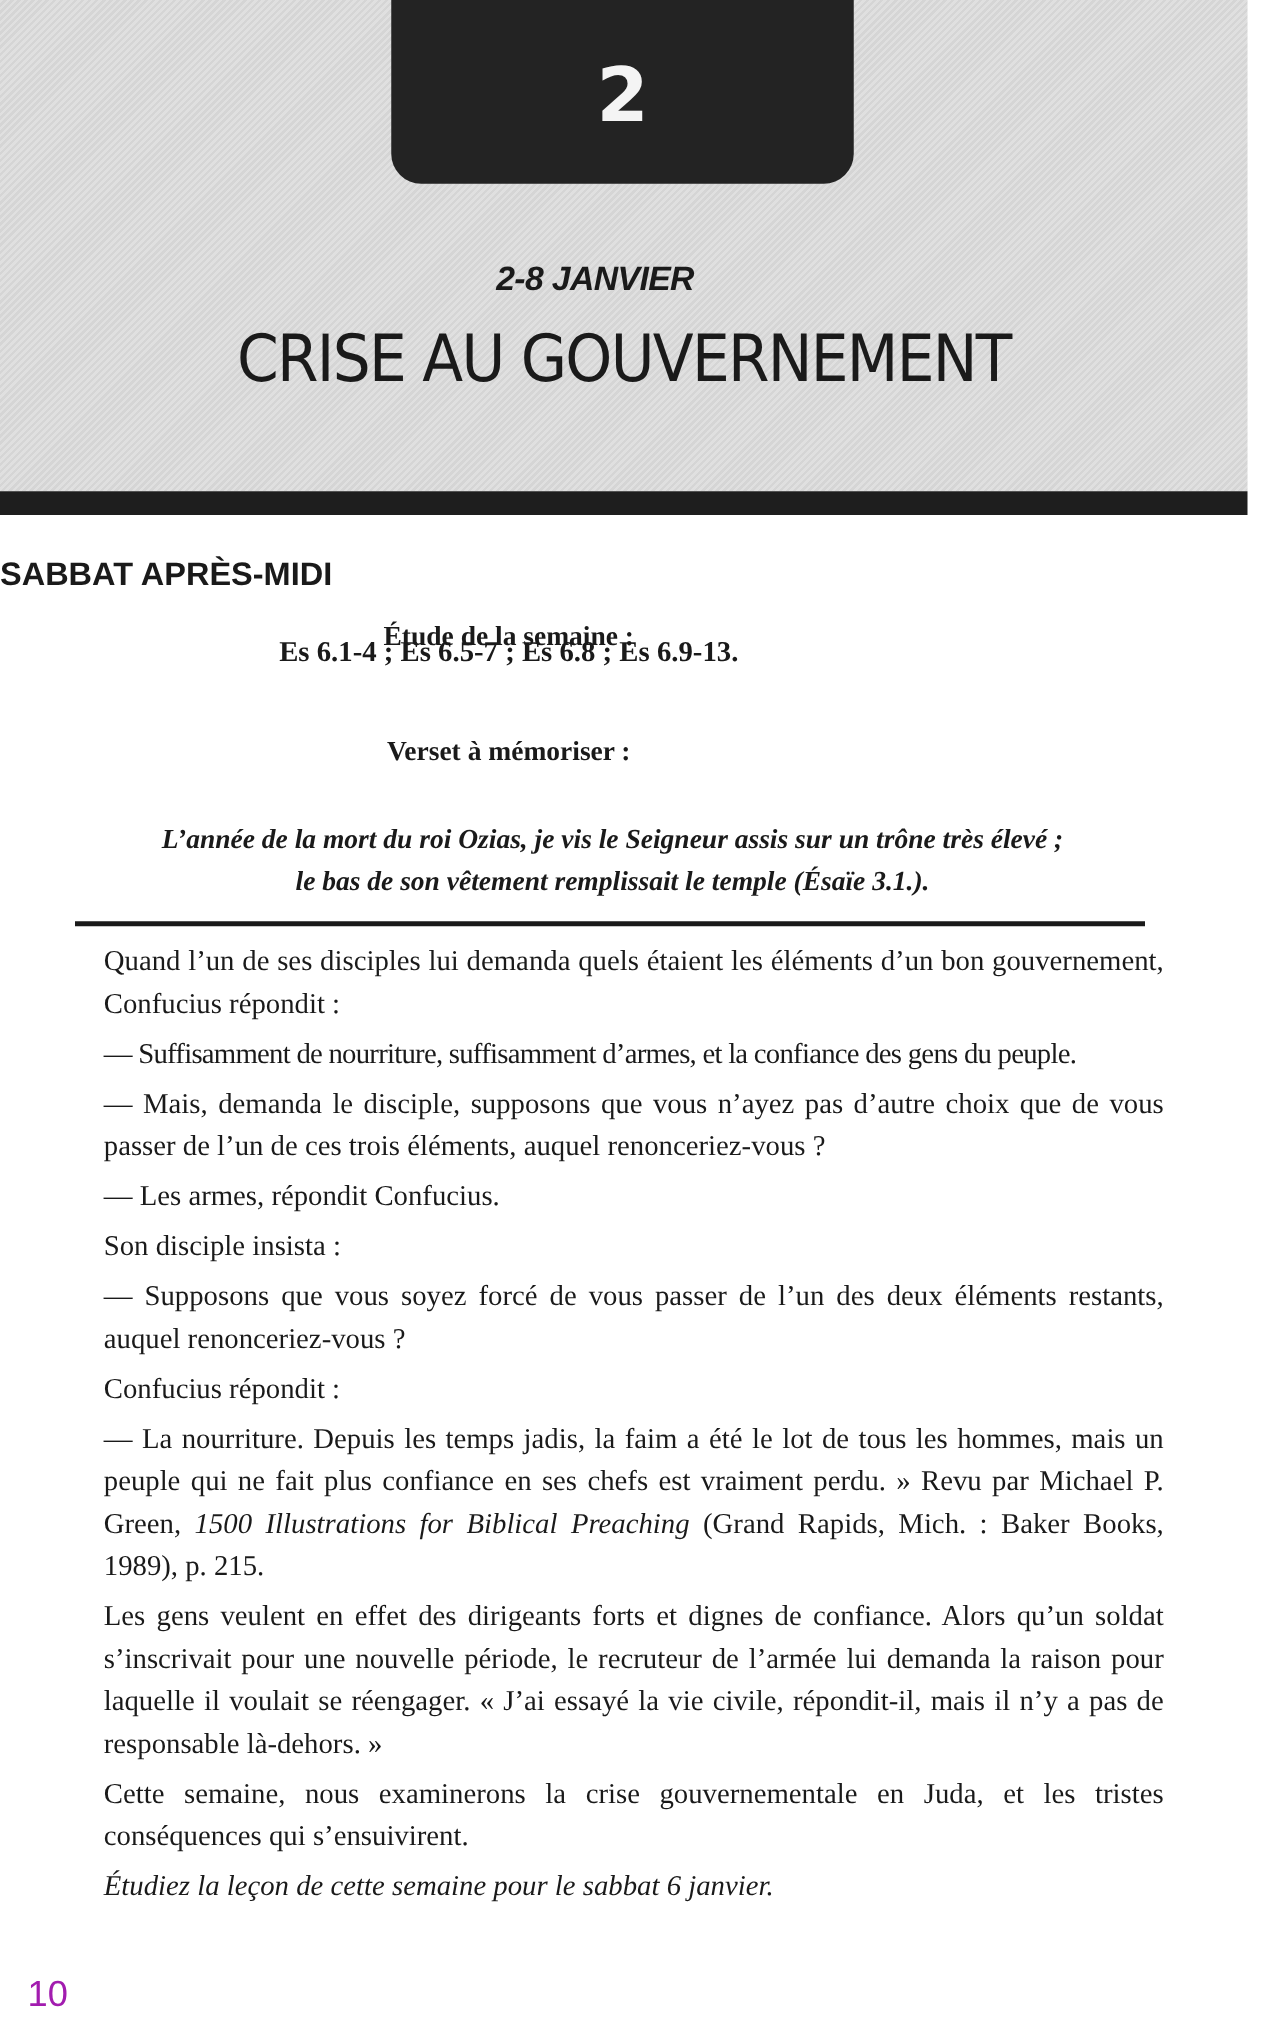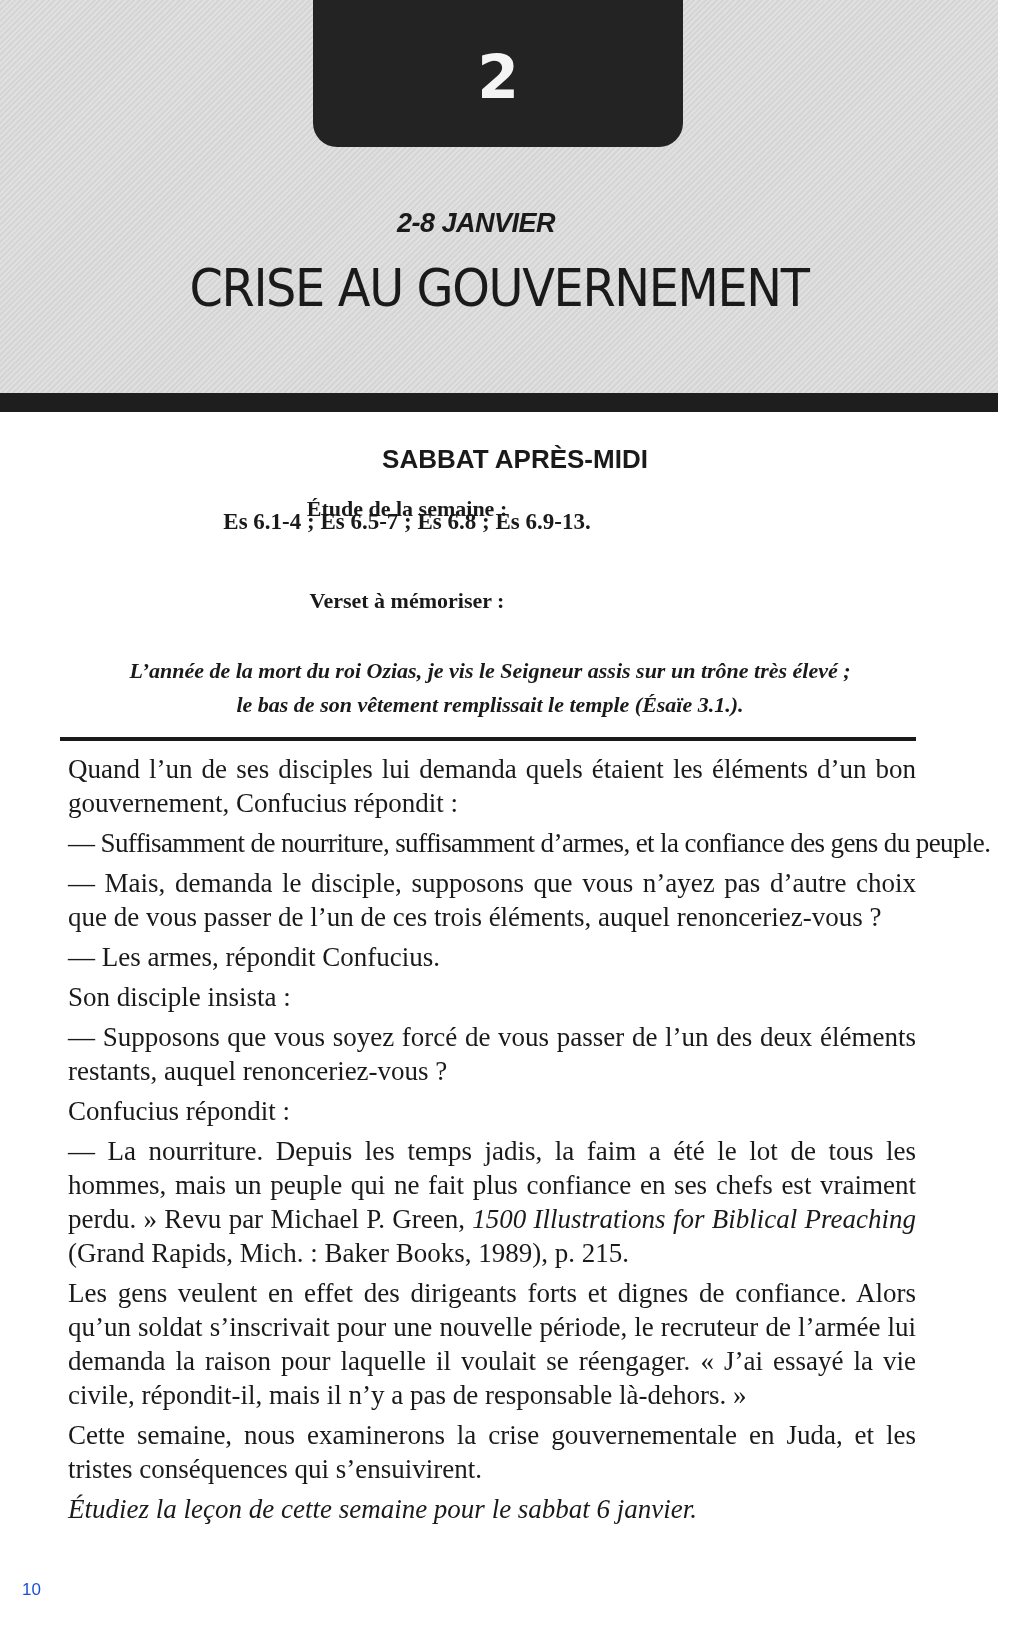--- a/index.html
+++ b/index.html
@@ -76,21 +76,21 @@
       color: #1a1a1a;
       letter-spacing: -1.5px;
       transform: scaleX(0.92);
       transform-origin: center;
     }
     .section-heading {
       position: absolute;
       left: 0;
       width: 1030px;
       top: 444px;
-      text-align: center;
+      text-align: left;
       font-family: "Liberation Sans", sans-serif;
       font-weight: bold;
       font-size: 26px;
       color: #1a1a1a;
     }
     .center-line {
       position: absolute;
       left: 0;
       width: 814px;
       text-align: center;
@@ -119,45 +119,45 @@
     .rule {
       position: absolute;
       left: 60px;
       top: 737px;
       width: 856px;
       height: 4px;
       background: #1a1a1a;
     }
     .body-text {
       position: absolute;
-      left: 68px;
+      left: 83px;
       top: 742px;
       width: 848px;
       font-family: "Liberation Serif", serif;
-      font-size: 27px;
+      font-size: 23px;
       line-height: 34px;
       color: #1a1a1a;
     }
     .body-text p {
       margin: 0 0 6px 0;
       text-align: justify;
     }
     .body-text p.first {
       margin-top: 0;
     }
     .body-text .it {
       font-style: italic;
     }
     .page-number {
       position: absolute;
       left: 22px;
       top: 1580px;
       font-family: "Liberation Sans", sans-serif;
-      font-size: 17px;
-      color: #1d4ed8;
+      font-size: 29px;
+      color: #a21caf;
     }
   </style>
 </head>
 <body>
 
 <div class="header-band"></div>
 <div class="header-bar"></div>
 
 <div class="lesson-badge">
   <span class="lesson-number">2</span>

